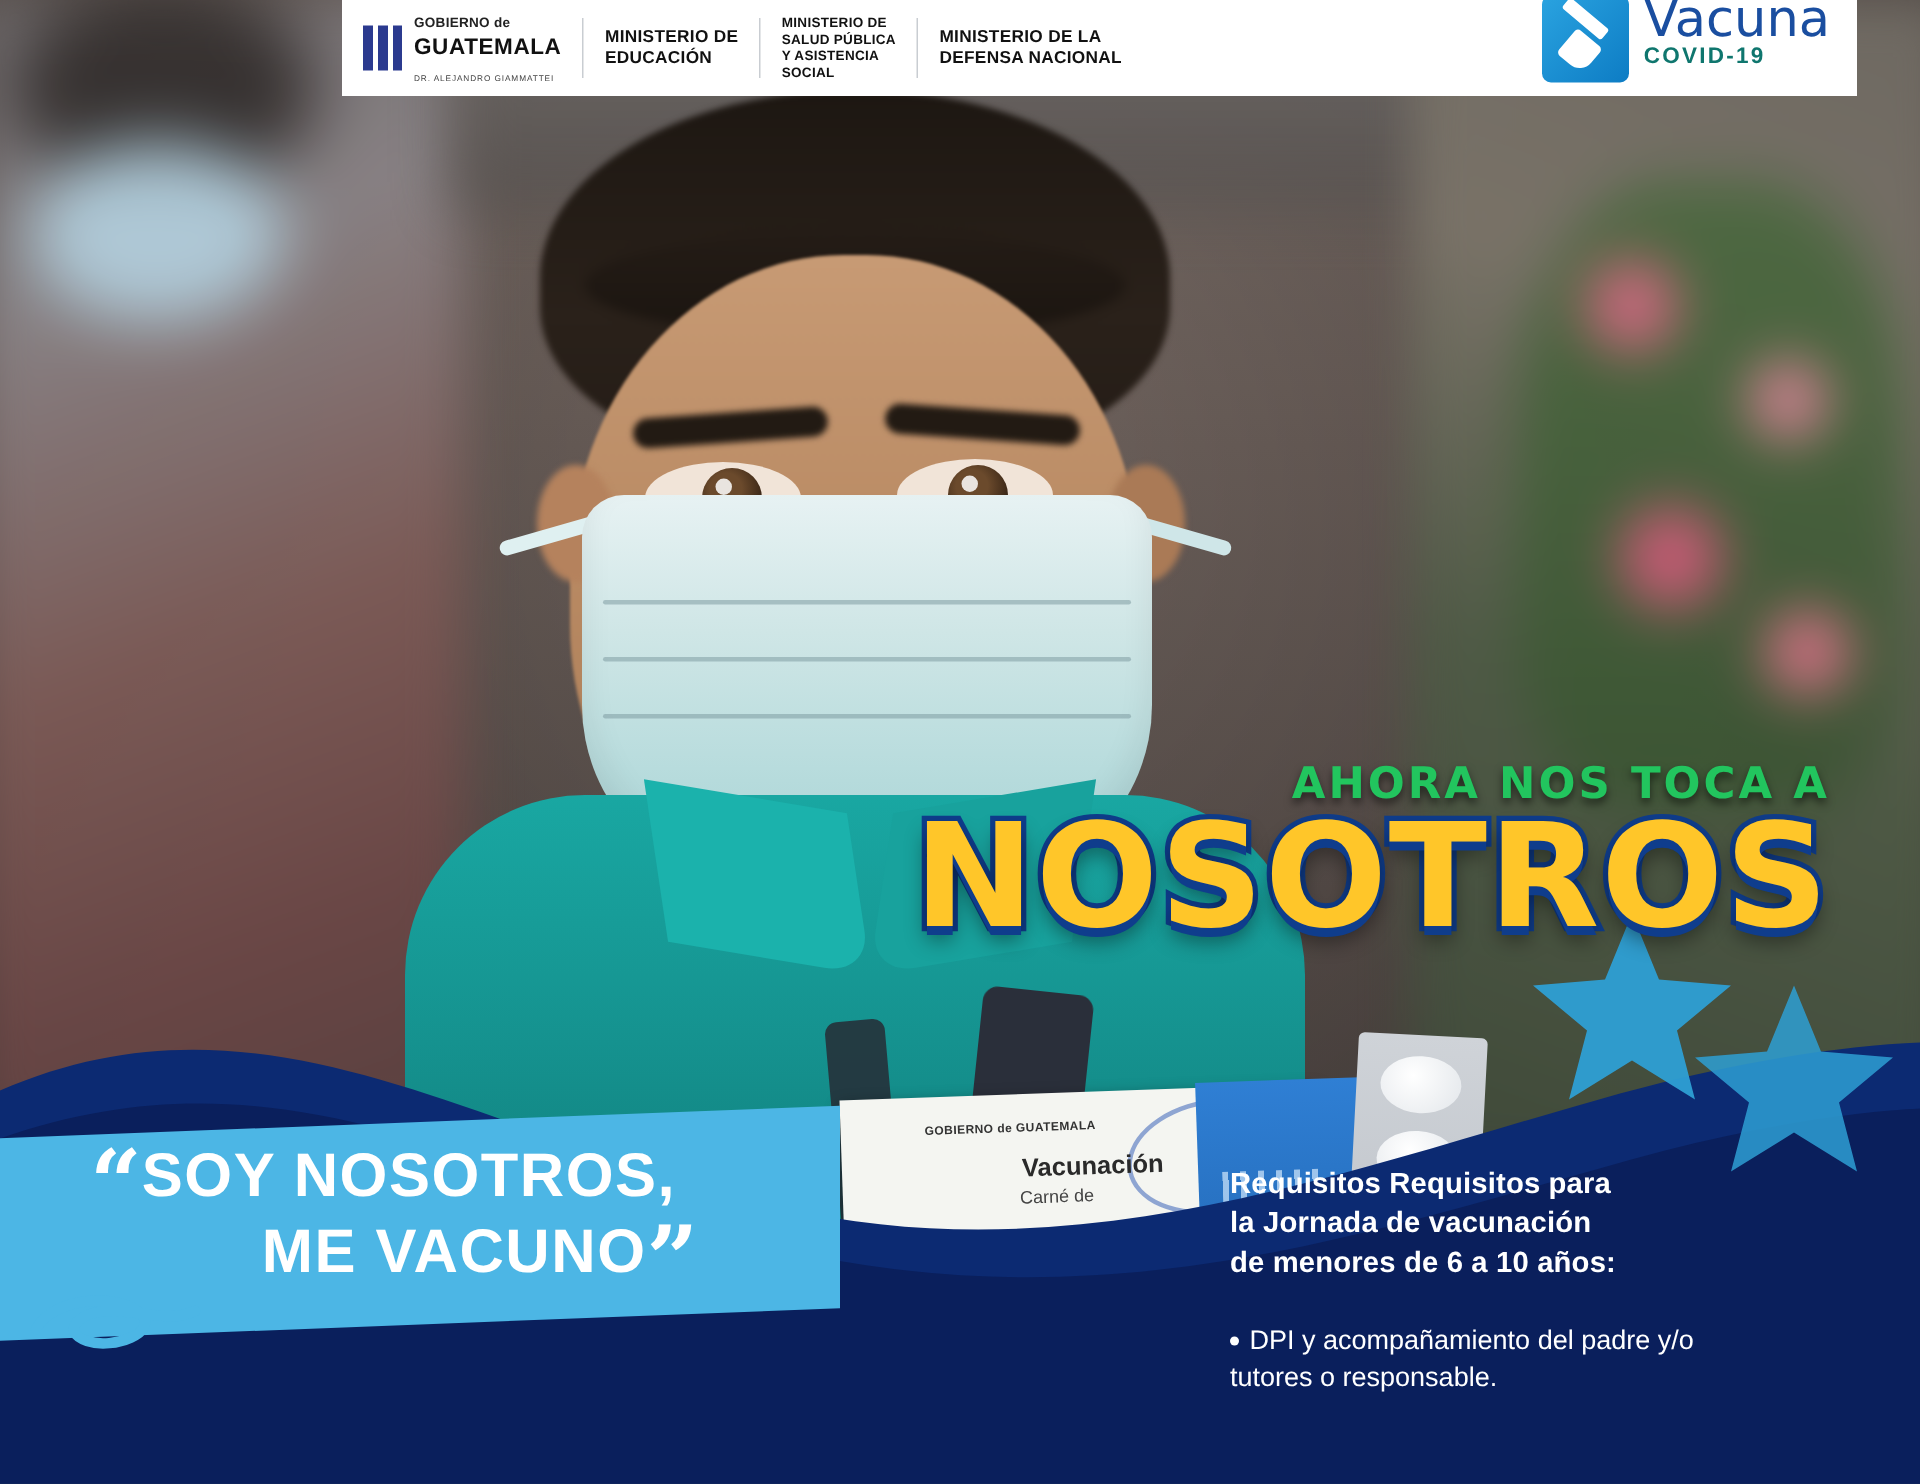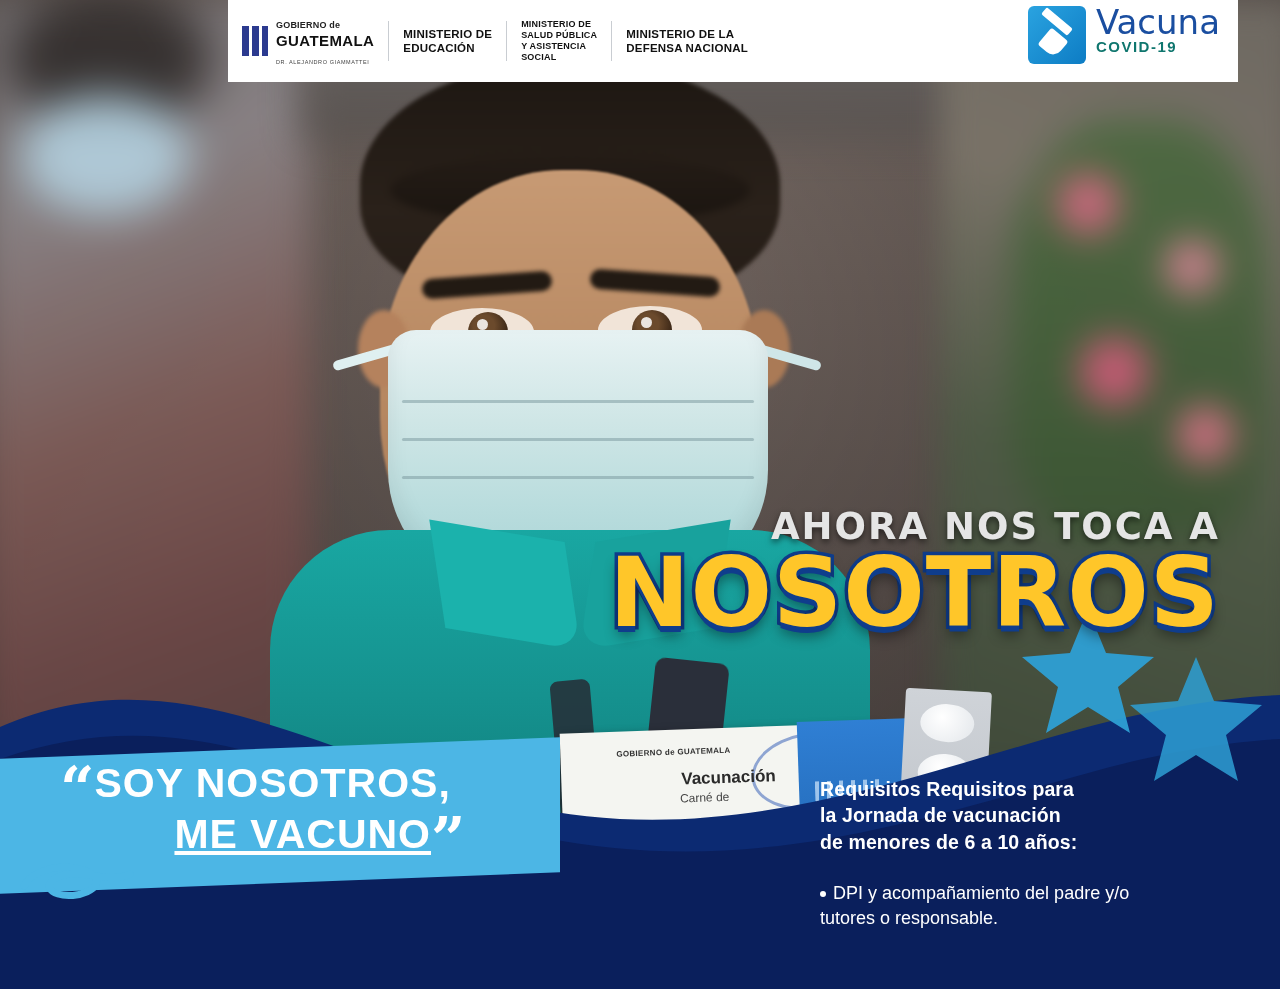--- a/index.html
+++ b/index.html
@@ -102,21 +102,21 @@
     background:repeating-linear-gradient(90deg,#bcd9f5 0 4px,transparent 4px 12px);opacity:.8;}
 
   .pills{position:absolute;left:660px;top:630px;width:86px;height:230px;
     background:linear-gradient(180deg,#cfd3d8,#b9bec5);transform:rotate(3deg);border-radius:4px;}
   .pills i{position:absolute;left:16px;width:54px;height:38px;border-radius:50%;
     background:radial-gradient(circle at 40% 35%,#ffffff,#e2e6ea);display:block;}
   .pills i:nth-child(1){top:14px;} .pills i:nth-child(2){top:64px;}
   .pills i:nth-child(3){top:114px;} .pills i:nth-child(4){top:164px;}
 
   
-  .topbar{position:absolute;left:228px;top:0;width:1010px;height:82px;background:#fff;
+  .topbar{position:absolute;left:228px;top:0;width:1010px;height:64px;background:#fff;
     display:flex;align-items:center;}
   .tb-item{display:flex;align-items:center;height:46px;padding:0 14px;}
   .tb-sep{width:1px;height:40px;background:#c9cdd2;}
   .gt-bars{display:inline-block;width:26px;height:30px;margin-right:8px;
     background:linear-gradient(90deg,#2b3a8f 0 7px,transparent 7px 10px,#2b3a8f 10px 17px,transparent 17px 20px,#2b3a8f 20px 26px);}
   .gt-txt1{font-size:9px;font-weight:bold;color:#222;letter-spacing:.2px;line-height:1.1;}
   .gt-txt2{font-size:15px;font-weight:bold;color:#111;letter-spacing:.4px;line-height:1;}
   .gt-txt3{font-size:5.5px;color:#444;letter-spacing:.6px;margin-top:2px;}
   .min-txt{font-size:11.5px;font-weight:bold;color:#111;line-height:1.25;letter-spacing:.2px;}
   .min-txt.sm{font-size:9px;}
@@ -125,38 +125,38 @@
     border-radius:6px;position:relative;margin-right:10px;}
   .vac-sq:before{content:"";position:absolute;left:12px;top:11px;width:34px;height:9px;background:#fff;
     transform:rotate(40deg);border-radius:2px;}
   .vac-sq:after{content:"";position:absolute;left:14px;top:26px;width:22px;height:22px;background:#fff;
     transform:rotate(40deg);border-radius:3px 3px 10px 3px;}
   .vac-word{font-size:34px;color:#1a4ea0;line-height:.95;font-family:"DejaVu Sans",sans-serif;}
   .vac-sub{font-size:15px;font-weight:bold;color:#0f766e;letter-spacing:1.5px;}
 
   
   .headline{position:absolute;right:60px;top:505px;text-align:right;}
-  .h-small{font-size:37px;font-weight:bold;color:#e5e5e5;letter-spacing:2px;
+  .h-small{font-size:29px;font-weight:bold;color:#22c55e;letter-spacing:2px;
     text-shadow:0 3px 6px rgba(0,0,0,.55);font-family:"DejaVu Sans",sans-serif;}
   .h-big{font-size:96px;font-weight:bold;color:#FFC629;letter-spacing:1px;line-height:.95;
     font-family:"DejaVu Sans",sans-serif;
     -webkit-text-stroke:7px #0f3d8c;paint-order:stroke fill;
     text-shadow:0 6px 0 #0f3d8c, 0 9px 14px rgba(0,0,0,.45);}
 
   
   .wave{position:absolute;left:0;bottom:0;width:1280px;height:380px;}
   .stars{position:absolute;right:10px;bottom:190px;width:260px;height:190px;color:#2e9fd4;}
 
   
   .quote-band{position:absolute;left:0;top:748px;width:560px;height:135px;background:#4cb6e5;
     transform:skewY(-2.2deg);}
   .quote-inner{position:absolute;left:60px;top:760px;width:520px;color:#fff;}
   .q-mark{font-size:60px;font-weight:bold;line-height:0;vertical-align:-12px;font-family:"DejaVu Serif",serif;}
   .q-l1{font-size:41px;font-weight:bold;letter-spacing:1px;}
-  .q-l2{font-size:41px;font-weight:bold;letter-spacing:1px;margin-top:6px;display:block;text-align:center;text-decoration:underline;}
+  .q-l2{font-size:41px;font-weight:bold;letter-spacing:1px;margin-top:6px;display:block;text-align:center;}
   .scribble{position:absolute;left:18px;top:856px;width:120px;height:52px;}
 
   
   .req{position:absolute;left:820px;top:776px;width:400px;color:#fff;}
   .req h3{margin:0;font-size:19.5px;font-weight:bold;line-height:1.35;letter-spacing:.1px;}
   .req ul{list-style:none;margin:26px 0 0 0;padding:0;font-size:18px;line-height:1.42;}
   .req li{margin-bottom:3px;}
   .req li b{font-weight:bold;}
   .bullet{display:inline-block;width:6px;height:6px;border-radius:50%;background:#fff;
     vertical-align:middle;margin-right:7px;}

